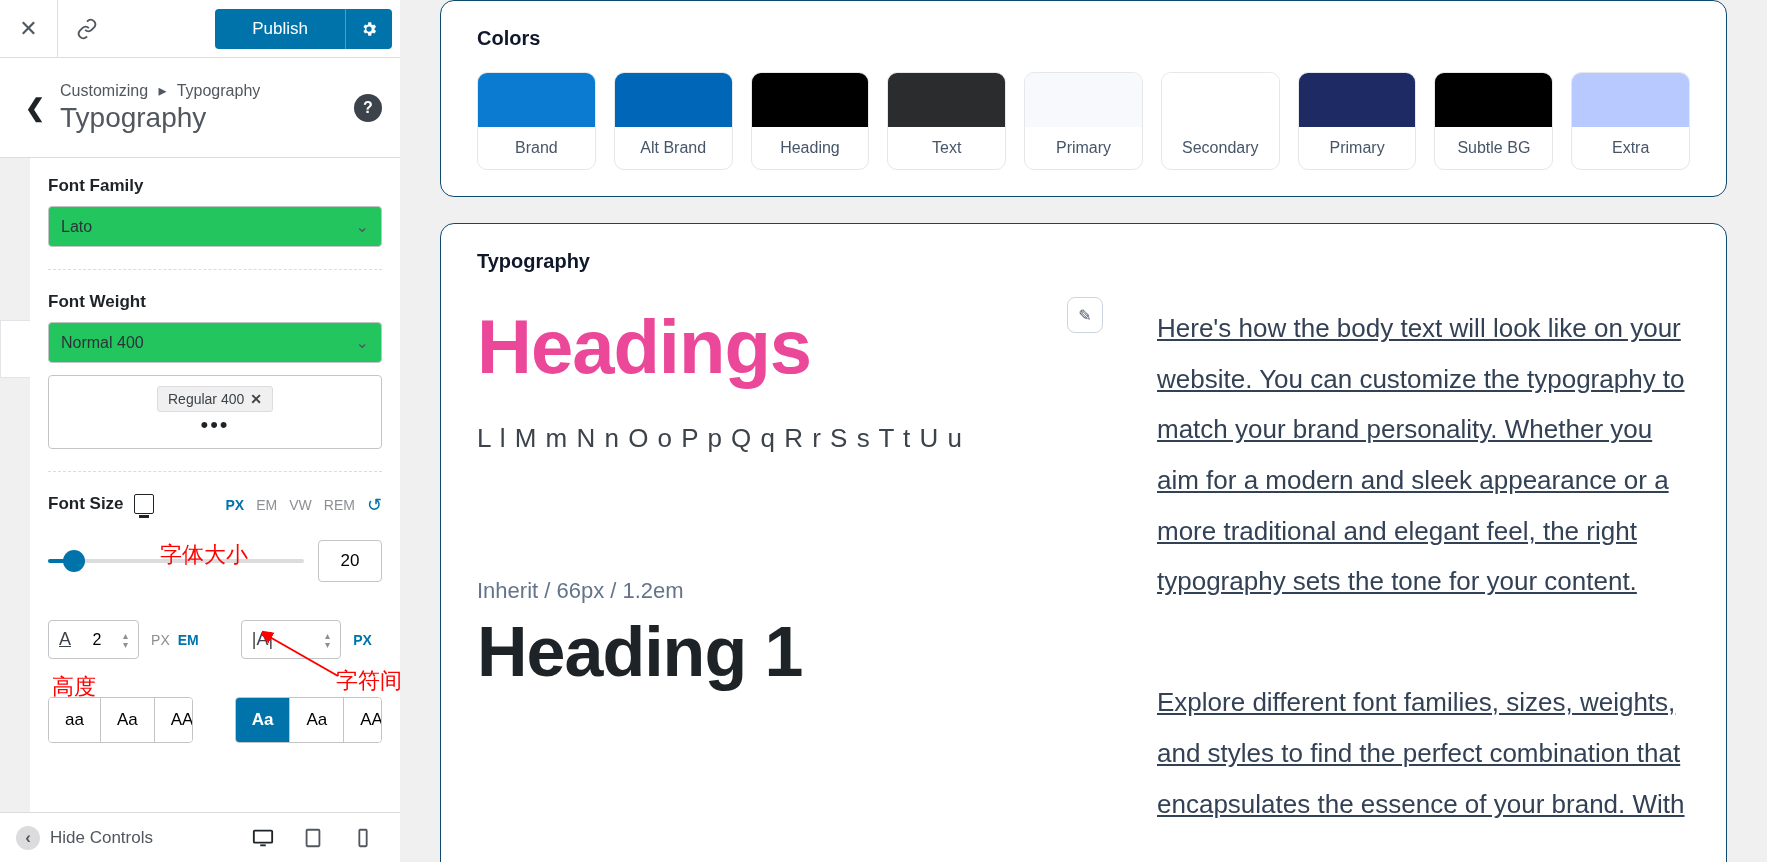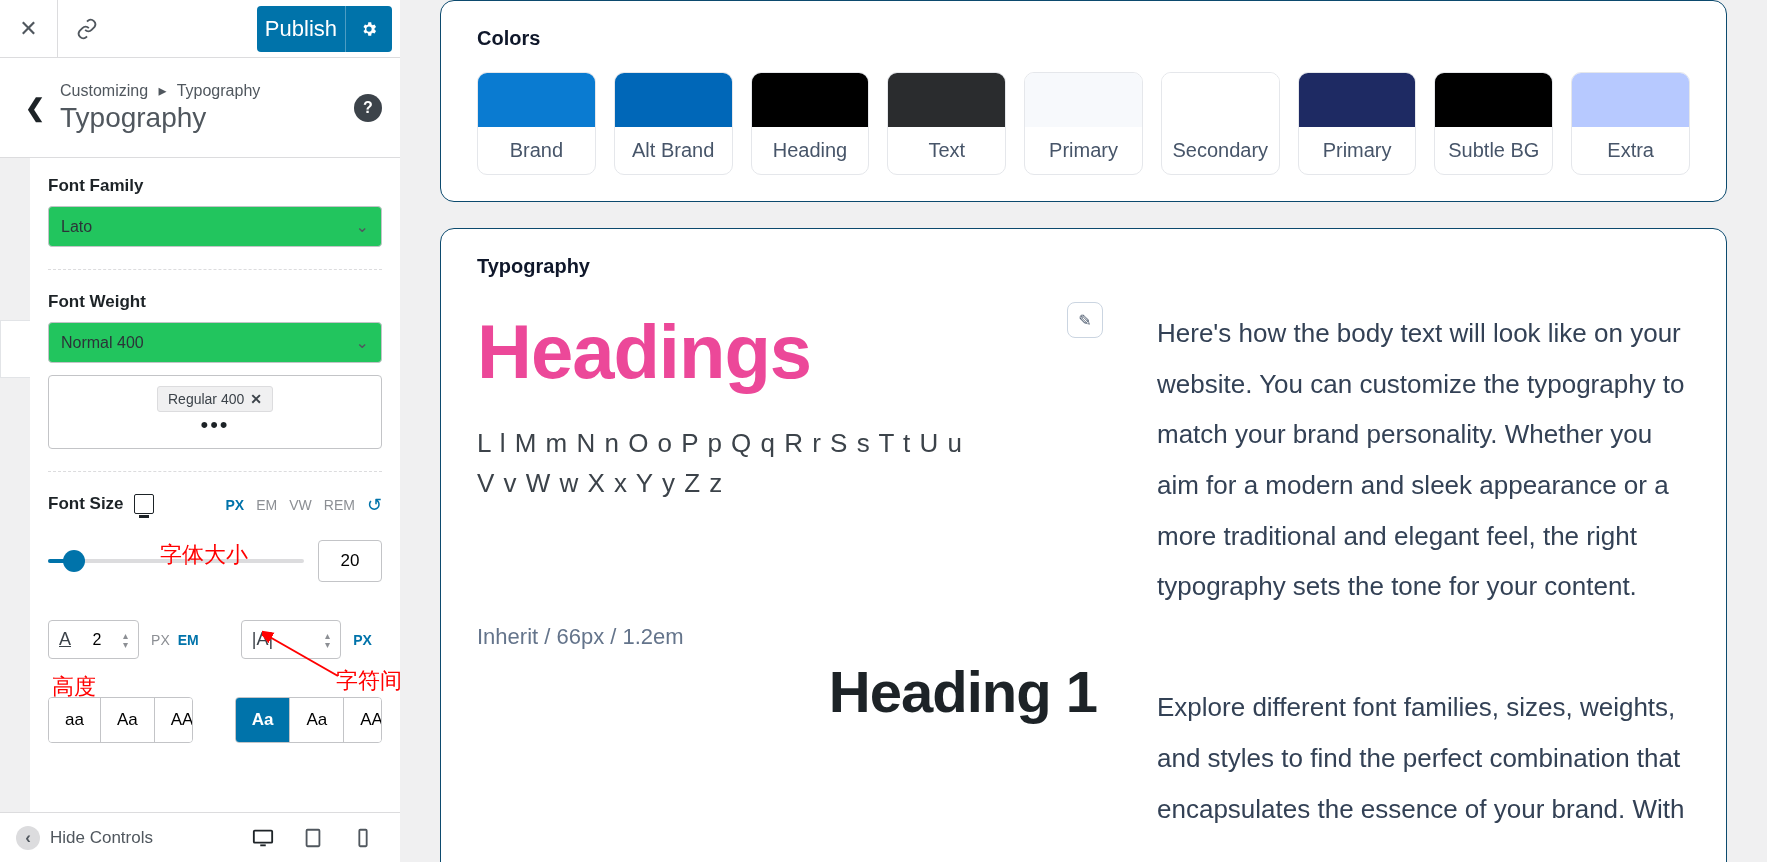--- a/index.html
+++ b/index.html
@@ -39,22 +39,22 @@
 }
 .topbar .spacer { flex:1; }
 .publish-wrap {
   display:flex;
   margin-right:8px;
 }
 .publish-btn {
   background:#0073aa;
   color:#fff;
   border:none;
-  padding:10px 8px;
-  font-size:22px;
+  padding:10px 37px;
+  font-size:17px;
   cursor:pointer;
   border-radius:4px 0 0 4px;
 }
 .gear-btn {
   background:#0073aa;
   color:#fff;
   border:none;
   border-left:1px solid rgba(255,255,255,0.3);
   padding:10px 14px;
   font-size:18px;
@@ -356,21 +356,21 @@
   border-radius:10px;
   overflow:hidden;
   background:#fff;
 }
 .swatch .color {
   height:54px;
 }
 .swatch .label {
   text-align:center;
   padding:12px 0;
-  font-size:20px;
+  font-size:16px;
   color:#475569;
 }
 
 .typo-card {
   padding:26px 36px 0 36px;
 }
 .typo-cols {
   display:flex;
   gap:60px;
   margin-top:30px;
@@ -403,34 +403,33 @@
   color:#3c434a;
   letter-spacing:1px;
   line-height:1.55;
 }
 .inherit-line {
   margin-top:120px;
   font-size:22px;
   color:#64748b;
 }
 .heading1-big{
-  font-size:58px;
+  font-size:70px;
   font-weight:800;
   color:#1d2327;
   margin-top:8px;
   letter-spacing:-1px;
-  text-align:right;
 }
 .typo-right {
   flex:1;
   font-size:26px;
   line-height:1.95;
   color:#334155;
 }
-.typo-right p { margin-bottom:70px; }
+.typo-right p { margin-bottom:70px;text-decoration:underline; }
 
 
 .bg-strip{
   position:absolute;
   top:158px;left:0;width:30px;bottom:50px;
   background:#f0f0f1;
 }
 .fake-block-behind{
   position:absolute;
   top:320px;left:0;width:30px;height:58px;
@@ -647,21 +646,20 @@
       </div>
   </div>
 
   <div class="card typo-card" style="padding-bottom:0;">
     <div class="card-title">Typography</div>
     <div class="typo-cols">
       <div class="typo-left">
         <div class="edit-pencil">✎</div>
         <div class="headings-big">Headings</div>
         <div class="alpha-line">L l M m N n O o P p Q q R r S s T t U u</div>
-        <div class="alpha-line">V v W w X x Y y Z z</div>
         <div class="inherit-line">Inherit / 66px / 1.2em</div>
         <div class="heading1-big">Heading 1</div>
       </div>
       <div class="typo-right">
         <p>Here's how the body text will look like on your website. You can customize the typography to match your brand personality. Whether you aim for a modern and sleek appearance or a more traditional and elegant feel, the right typography sets the tone for your content.</p>
         <p>Explore different font families, sizes, weights, and styles to find the perfect combination that encapsulates the essence of your brand. With</p>
       </div>
     </div>
   </div>
 

